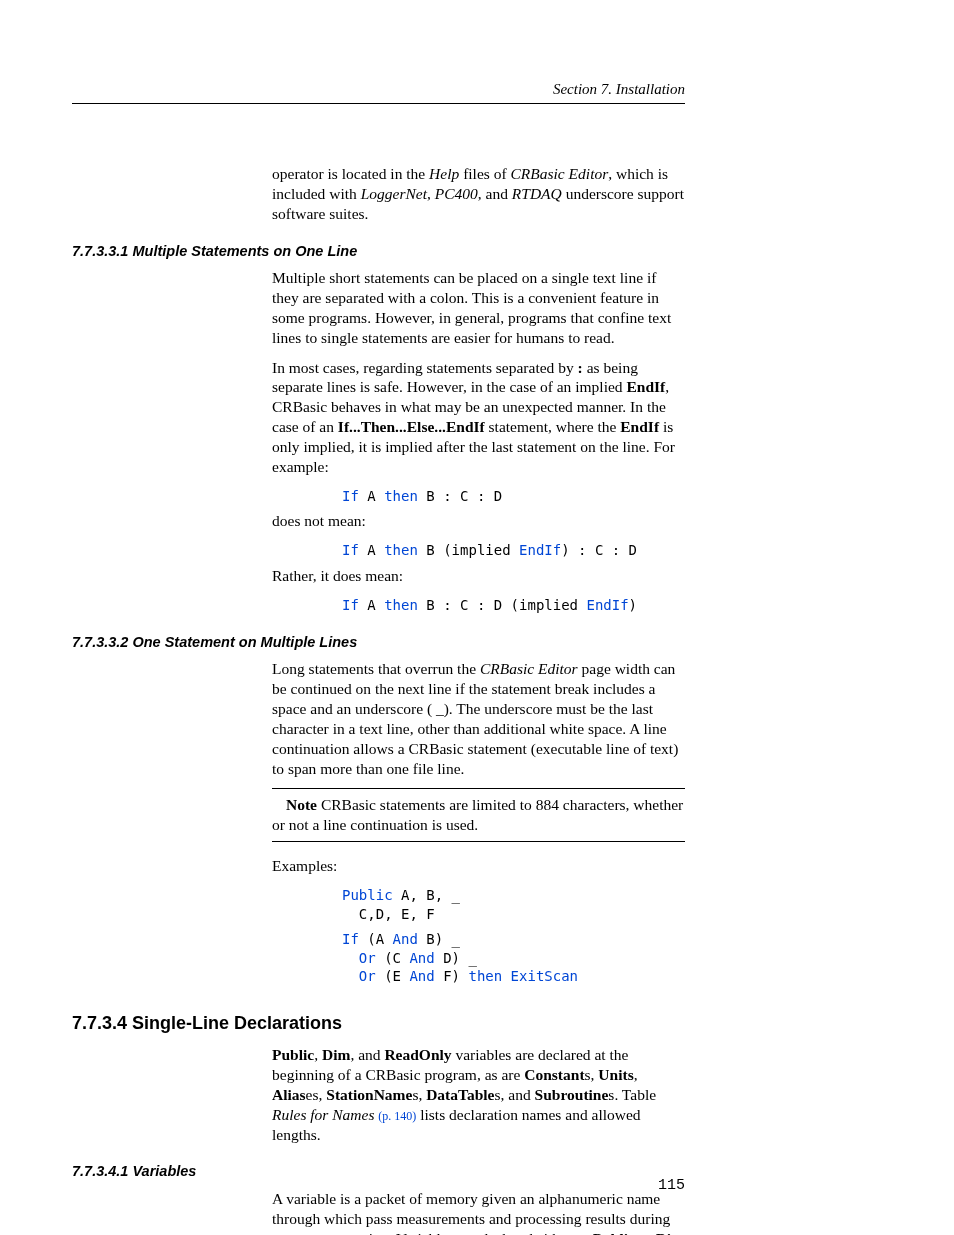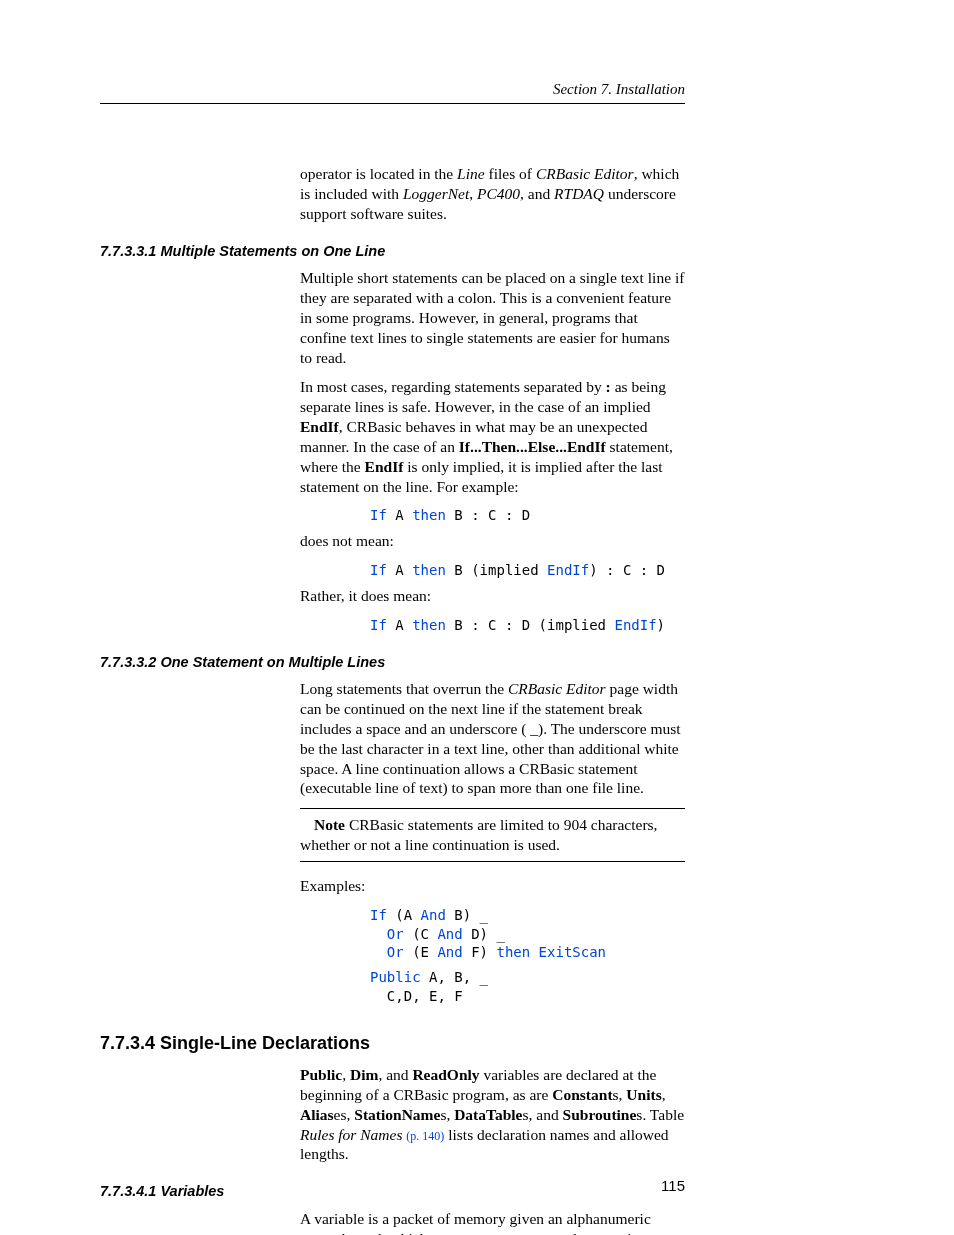--- a/index.html
+++ b/index.html
@@ -8,21 +8,21 @@
     line-height: 1.28;
     margin: 0;
     background: #fff;
     color: #000;
   }
   .page {
     width: 798px;
     height: 1235px;
     position: relative;
     box-sizing: border-box;
-    padding: 80px 113px 0 100px;
+    padding: 80px 113px 0 72px;
   }
   .running-head {
     text-align: right;
     font-style: italic;
     font-size: 15px;
     margin-bottom: 4px;
   }
   .head-rule {
     border: none;
     border-top: 1.2px solid #000;
@@ -62,37 +62,37 @@
   }
   .notelabel { font-weight: bold; margin-left: 14px; }
   .xref {
     color: #0046d5;
     font-size: 12px;
   }
   .pagenum {
     position: absolute;
     bottom: 40px;
     right: 113px;
-    font-family: Liberation Sans, sans-serif;
+    font-family: Liberation Mono, monospace;
     font-size: 15px;
   }
   b { font-weight: bold; }
   i { font-style: italic; }
 </style>
 </head>
 <body>
 
 <div class="page">
 
   <div class="running-head">Section 7.  Installation</div>
   <hr class="head-rule">
 
   <div class="body-col">
     <p>
-      <span>operator is located in the </span><i>Line</i><span> files of </span><i>CRBasic Editor</i><span>, which is included with </span><i>LoggerNet</i><span>, </span><i>PC400</i><span>, and </span><i>RTDAQ</i><span> underscore support software suites.</span>
+      <span>operator is located in the </span><i>Help</i><span> files of </span><i>CRBasic Editor</i><span>, which is included with </span><i>LoggerNet</i><span>, </span><i>PC400</i><span>, and </span><i>RTDAQ</i><span> underscore support software suites.</span>
     </p>
   </div>
 
   <div class="h4">7.7.3.3.1 Multiple Statements on One Line</div>
   <div class="body-col">
     <p>Multiple short statements can be placed on a single text line if they are separated with a colon.  This is a convenient feature in some programs.  However, in general, programs that confine text lines to single statements are easier for humans to read.</p>
     <p>
       <span>In most cases, regarding statements separated by </span><b>:</b><span> as being separate lines is safe.  However, in the case of an implied </span><b>EndIf</b><span>, CRBasic behaves in what may be an unexpected manner.  In the case of an </span><b>If...Then...Else...EndIf</b><span> statement, where the </span><b>EndIf</b><span> is only implied, it is implied after the last statement on the line.  For example:</span>
     </p>
     <pre class="code"><span class="kw">If</span><span> A </span><span class="kw">then</span><span> B : C : D</span></pre>
@@ -101,28 +101,28 @@
     <p>Rather, it does mean:</p>
     <pre class="code"><span class="kw">If</span><span> A </span><span class="kw">then</span><span> B : C : D (implied </span><span class="kw">EndIf</span><span>)</span></pre>
   </div>
 
   <div class="h4">7.7.3.3.2 One Statement on Multiple Lines</div>
   <div class="body-col">
     <p>
       <span>Long statements that overrun the </span><i>CRBasic Editor</i><span> page width can be continued on the next line if the statement break includes a space and an underscore ( _).  The underscore must be the last character in a text line, other than additional white space.  A line continuation allows a CRBasic statement (executable line of text) to span more than one file line.</span>
     </p>
     <div class="note-box">
-      <span class="notelabel">Note</span><span>  CRBasic statements are limited to 904 characters, whether or not a line continuation is used.</span>
+      <span class="notelabel">Note</span><span>  CRBasic statements are limited to 884 characters, whether or not a line continuation is used.</span>
     </div>
     <p>Examples:</p>
+    <pre class="code"><span class="kw">Public</span><span> A, B, _</span>
+<span>  C,D, E, F</span></pre>
     <pre class="code"><span class="kw">If</span><span> (A </span><span class="kw">And</span><span> B) _</span>
 <span>  </span><span class="kw">Or</span><span> (C </span><span class="kw">And</span><span> D) _</span>
 <span>  </span><span class="kw">Or</span><span> (E </span><span class="kw">And</span><span> F) </span><span class="kw">then</span><span> </span><span class="kw">ExitScan</span></pre>
-    <pre class="code"><span class="kw">Public</span><span> A, B, _</span>
-<span>  C,D, E, F</span></pre>
   </div>
 
   <div class="h3">7.7.3.4 Single-Line Declarations</div>
   <div class="body-col">
     <p>
       <b>Public</b><span>, </span><b>Dim</b><span>, and </span><b>ReadOnly</b><span> variables are declared at the beginning of a CRBasic program, as are </span><b>Constant</b><span>s, </span><b>Units</b><span>, </span><b>Alias</b><span>es, </span><b>StationName</b><span>s, </span><b>DataTable</b><span>s, and </span><b>Subroutine</b><span>s.  Table </span><i>Rules for Names </i><span class="xref">(p. 140)</span><span> lists declaration names and allowed lengths.</span>
     </p>
   </div>
 
   <div class="h4">7.7.3.4.1 Variables</div>

